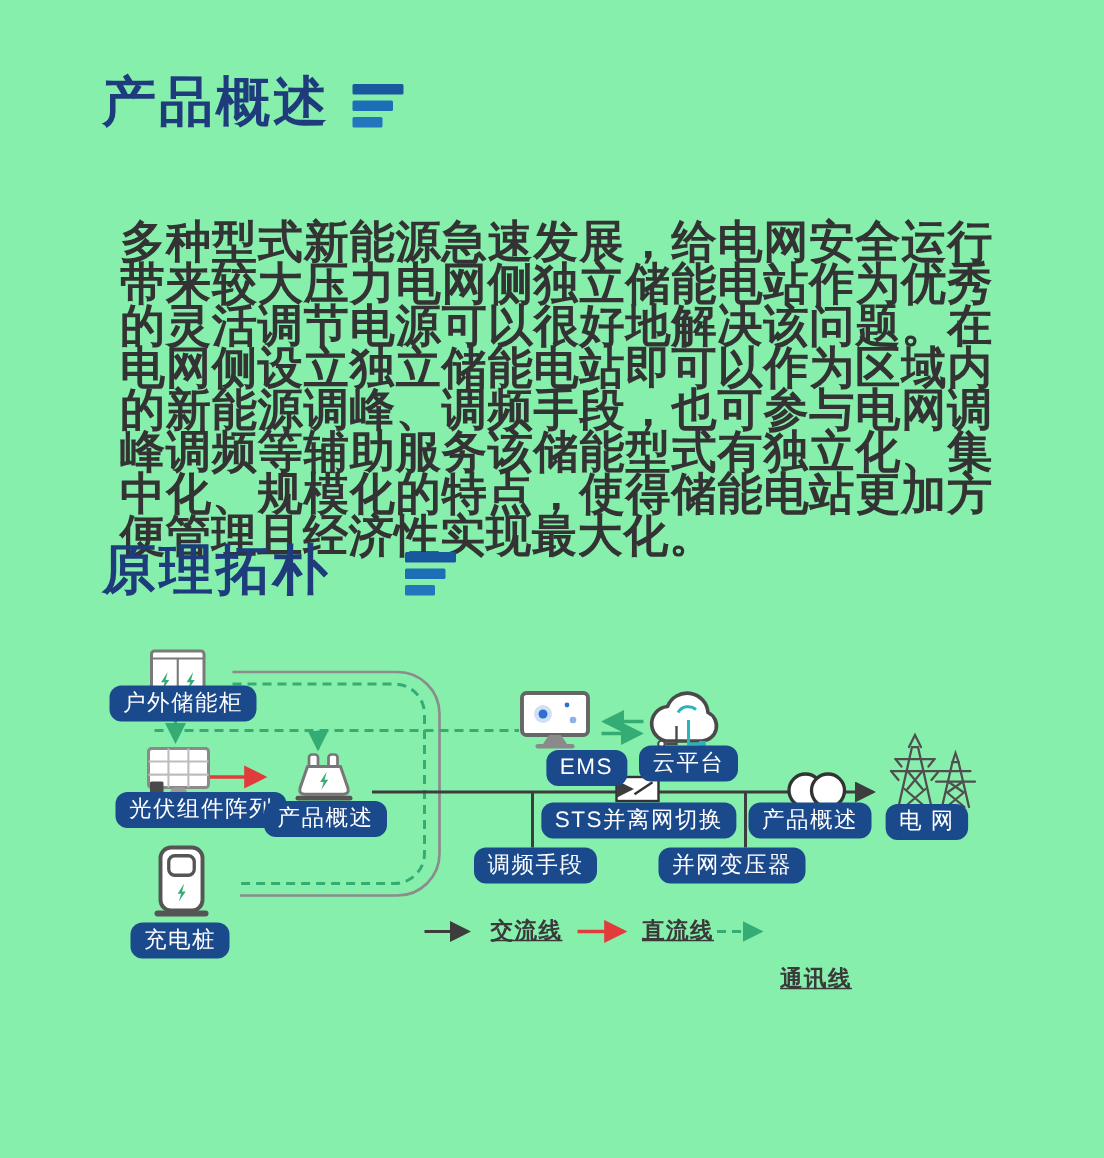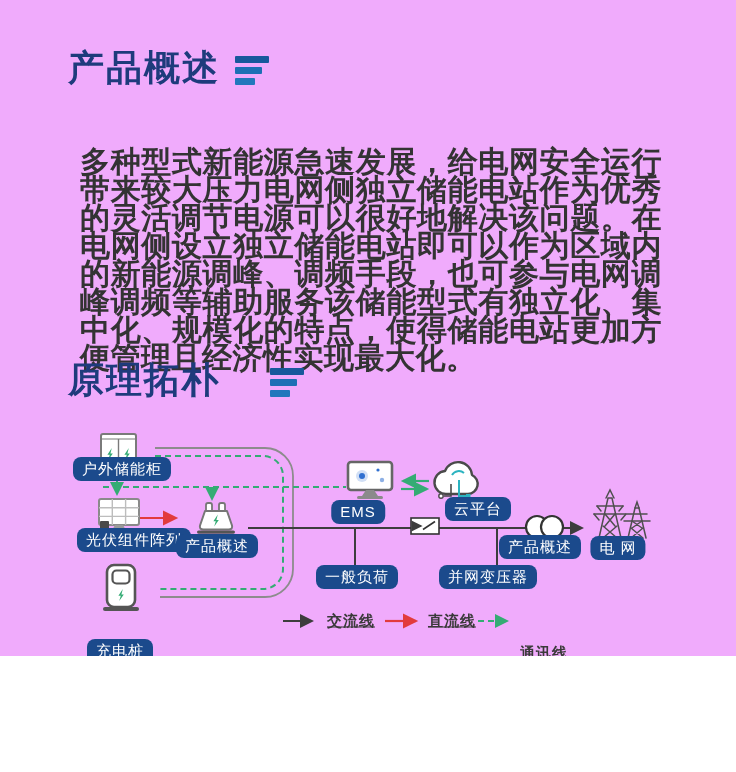--- a/index.html
+++ b/index.html
@@ -1,21 +1,21 @@
 <!DOCTYPE html>
 <html><head>
 <meta charset="utf-8">
 <style>
   html,body{margin:0;padding:0;}
   body{
     width:736px;height:772px;background:#ffffff;
     font-family:"Liberation Sans","DejaVu Sans",sans-serif;
     -webkit-font-smoothing:antialiased;
   }
-  .page{position:relative;width:736px;height:656px;overflow:hidden;background:#f0abfc;}
+  .page{position:relative;width:736px;height:772px;overflow:hidden;background:#86efac;}
 
   
   .sec-head{position:absolute;left:68px;display:flex;align-items:center;}
   .sec-head h1{
     margin:0;font-size:36px;font-weight:bold;color:#1e3b7c;letter-spacing:2px;
   }
   .hbars{display:flex;flex-direction:column;gap:4px;margin-left:15px;margin-top:4px;}
   .hbars i{display:block;height:7px;border-radius:1px;}
   .hbars .b1{width:34px;background:#18589c;}
   .hbars .b2{width:27px;background:#1d6fb5;}
@@ -179,24 +179,25 @@
     <g>
       <line x1="283" y1="203" x2="312" y2="203" stroke="#3d3d3d" stroke-width="2" marker-end="url(#m-black)"></line>
       <line x1="385" y1="203" x2="416" y2="203" stroke="#e23b3c" stroke-width="2.2" marker-end="url(#m-red)"></line>
       <line x1="478" y1="203" x2="507" y2="203" stroke="#34ac74" stroke-width="2" stroke-dasharray="6 4" marker-end="url(#m-green)"></line>
     </g>
   </svg>
 
   <div class="pill" style="left:122px;top:469px;">户外储能柜</div>
   <div class="pill" style="left:120px;top:540px;margin-left:14px;">光伏组件阵列</div>
   <div class="pill" style="left:217px;top:546px;">产品概述</div>
-  <div class="pill" style="left:120px;top:627px;margin-top:24px;">充电桩</div>
-  <div class="pill" style="left:358px;top:512px;">EMS</div>
-  <div class="pill" style="left:478px;top:509px;">云平台</div>
-  <div class="pill" style="left:357px;top:577px;">一般负荷</div>
+  <div class="pill" style="left:120px;top:627px;">充电桩</div>
+  <div class="pill" style="left:391px;top:512px;">EMS</div>
+  <div class="pill" style="left:459px;top:509px;">云平台</div>
+  <div class="pill" style="left:426px;top:547px;">STS并离网切换</div>
+  <div class="pill" style="left:357px;top:577px;">调频手段</div>
   <div class="pill" style="left:488px;top:577px;">并网变压器</div>
   <div class="pill" style="left:540px;top:547px;">产品概述</div>
   <div class="pill" style="left:618px;top:548px;">电 网</div>
 
   <div class="legend-label" style="left:327px;top:621px;">交流线</div>
   <div class="legend-label" style="left:428px;top:621px;">直流线</div>
   <div class="legend-label" style="left:520px;top:621px;margin-top:32px;">通讯线</div>
 
 </div>
 

